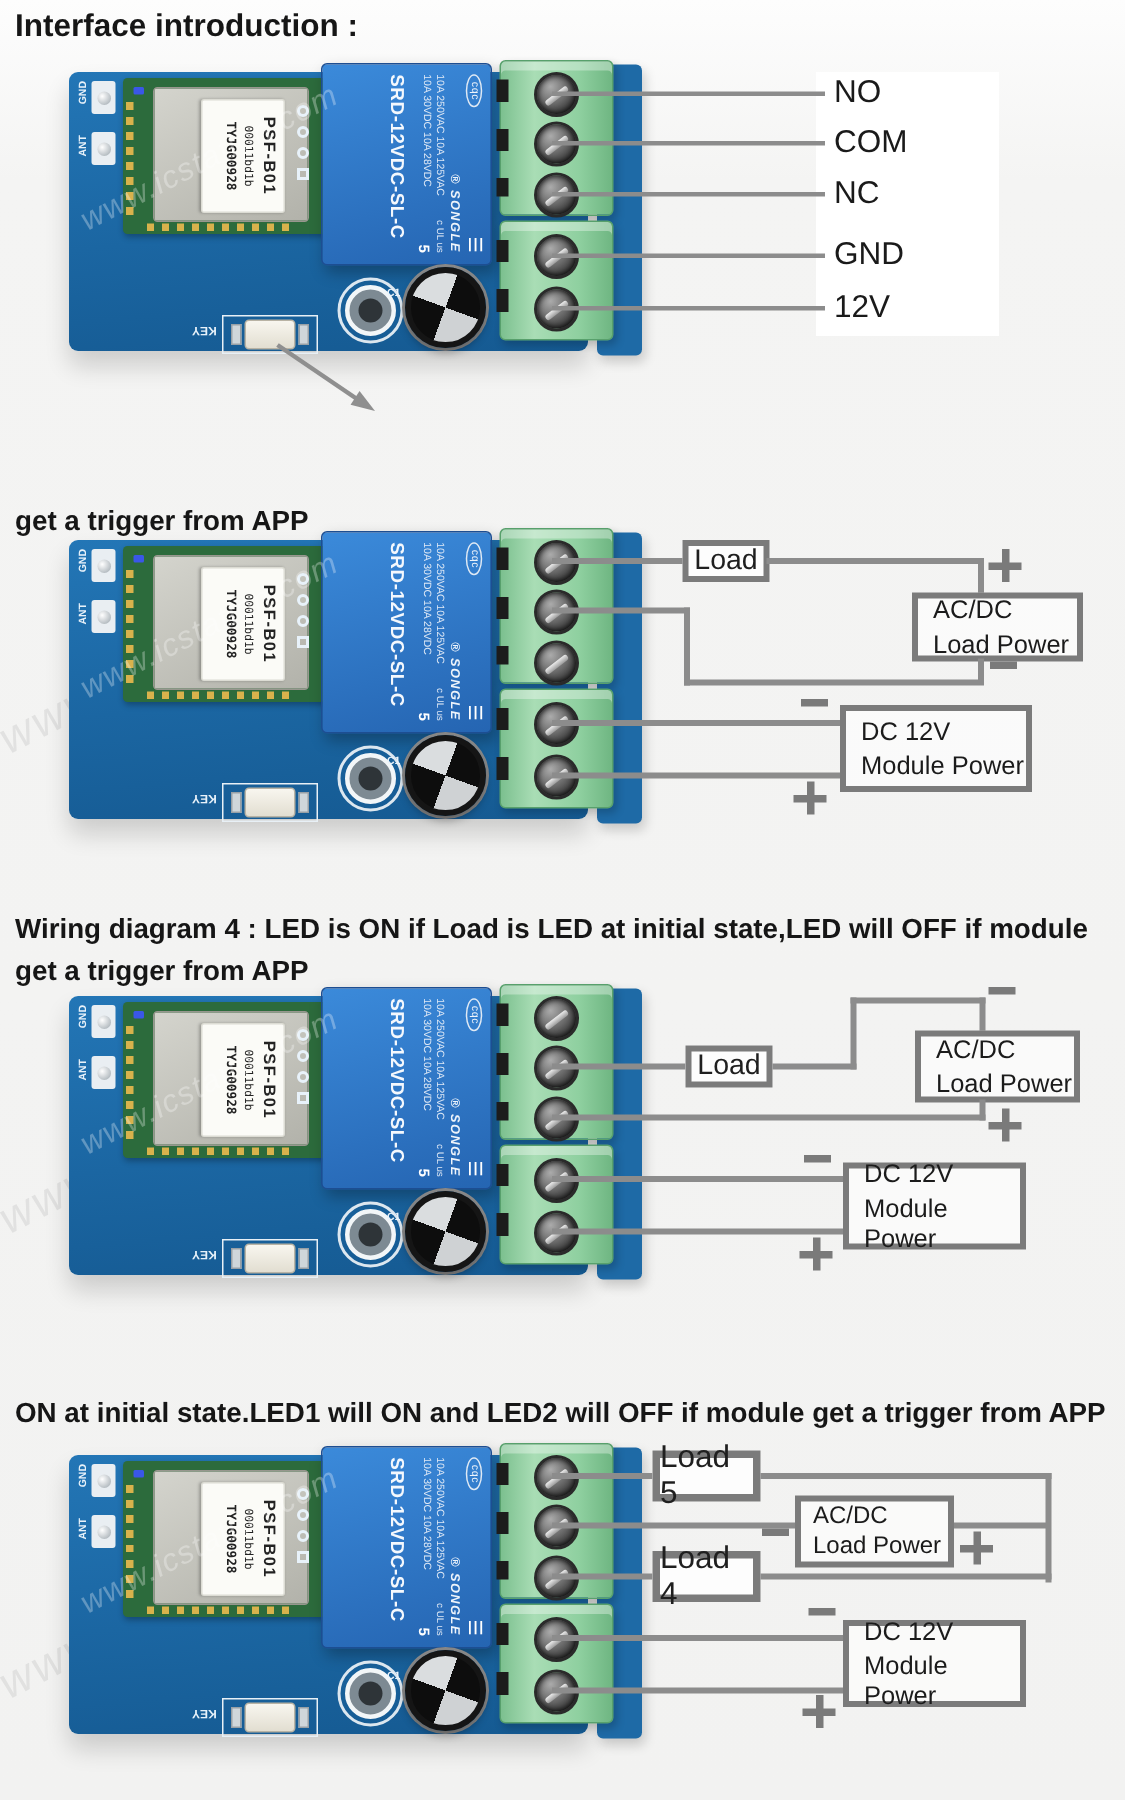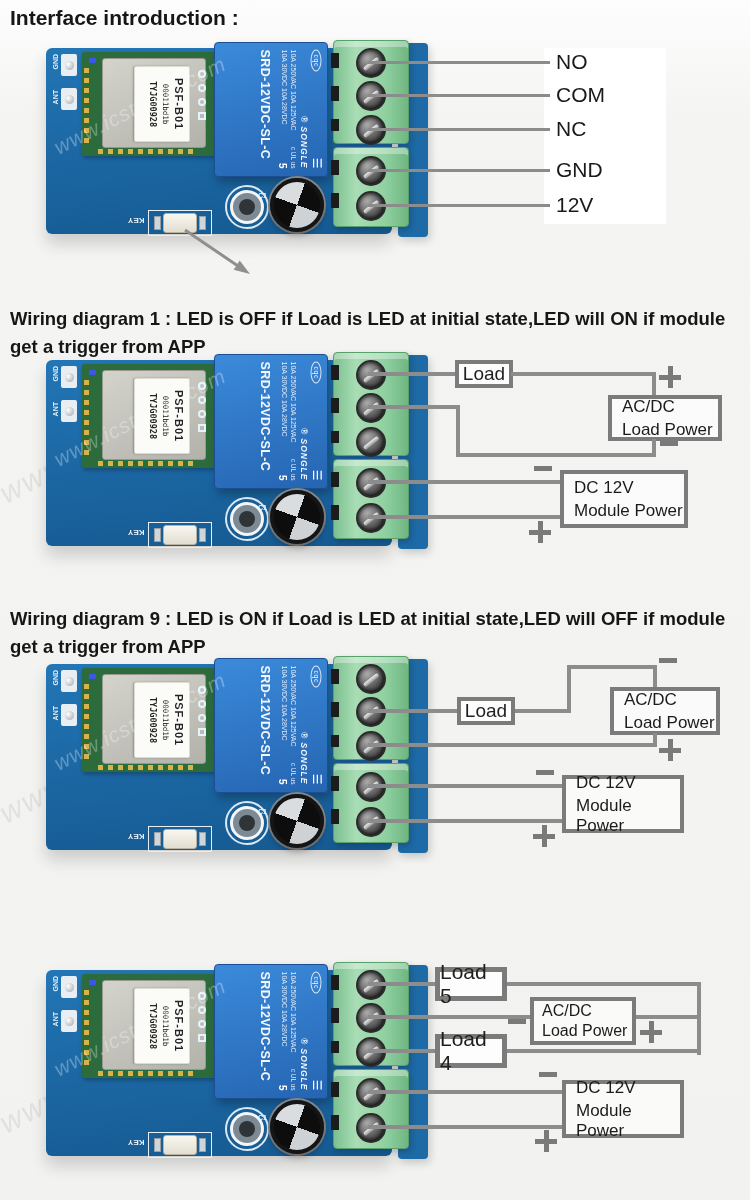--- a/index.html
+++ b/index.html
@@ -195,21 +195,20 @@
   <div class="pin" style="top:117px">NC</div>
   <div class="pin" style="top:158px">GND</div>
   <div class="pin" style="top:193px">12V</div>
   <svg class="arrow" style="left:150px;top:222px" width="130" height="56">
     <line x1="35" y1="8" x2="88" y2="44" stroke="#8f8f8f" stroke-width="3"></line>
     <polygon points="100,52 83.7,47.8 89.7,38.6" fill="#8f8f8f"></polygon>
   </svg>
 </div>
 
 <div class="sec" id="s2" style="top:300px;height:300px">
-  <div class="title t18" style="left:10px;top:8px">Wiring diagram 1 : LED is OFF if Load is LED at initial state,LED will ON if module</div>
   <div class="title t18" style="left:10px;top:36px">get a trigger from APP</div>
   <div class="board-slot" style="left:46px;top:52px">
  <div class="board">
   <div class="pcb"></div>
   <div class="pcb-edge"></div>
   <div class="silk gnd">GND</div>
   <div class="pad p1">
           <i></i>
         </div>
   <div class="silk ant">ANT</div>
@@ -294,21 +293,21 @@
     <div>DC 12V</div>
     <div>Module Power</div>
   </div>
   <div class="wh" style="left:368px;top:180px;width:192px"></div>
   <div class="minus" style="left:534px;top:166px"></div>
   <div class="wh" style="left:368px;top:215px;width:192px"></div>
   <div class="plus" style="left:529px;top:221px"></div>
 </div>
 
 <div class="sec" id="s3" style="top:600px;height:295px">
-  <div class="title t18" style="left:10px;top:8px">Wiring diagram 9 : LED is ON if Load is LED at initial state,LED will OFF if module</div>
+  <div class="title t18" style="left:10px;top:8px">Wiring diagram 4 : LED is ON if Load is LED at initial state,LED will OFF if module</div>
   <div class="title t18" style="left:10px;top:36px">get a trigger from APP</div>
   <div class="board-slot" style="left:46px;top:56px">
  <div class="board">
   <div class="pcb"></div>
   <div class="pcb-edge"></div>
   <div class="silk gnd">GND</div>
   <div class="pad p1">
           <i></i>
         </div>
   <div class="silk ant">ANT</div>
@@ -393,20 +392,21 @@
     <div>DC 12V</div>
     <div>Module Power</div>
   </div>
   <div class="wh" style="left:368px;top:184px;width:194px"></div>
   <div class="minus" style="left:536px;top:170px"></div>
   <div class="wh" style="left:368px;top:219px;width:194px"></div>
   <div class="plus" style="left:533px;top:225px"></div>
 </div>
 
 <div class="sec" id="s4" style="top:895px;height:305px">
+  <div class="title t18" style="left:10px;top:36px">ON at initial state.LED1 will ON and LED2 will OFF if module get a trigger from APP</div>
   <div class="board-slot" style="left:46px;top:67px">
  <div class="board">
   <div class="pcb"></div>
   <div class="pcb-edge"></div>
   <div class="silk gnd">GND</div>
   <div class="pad p1">
           <i></i>
         </div>
   <div class="silk ant">ANT</div>
   <div class="pad p2">

